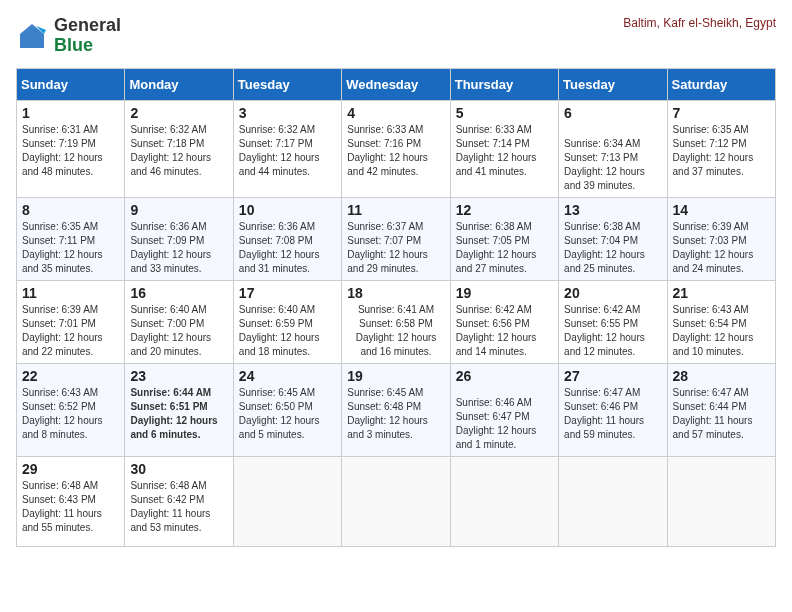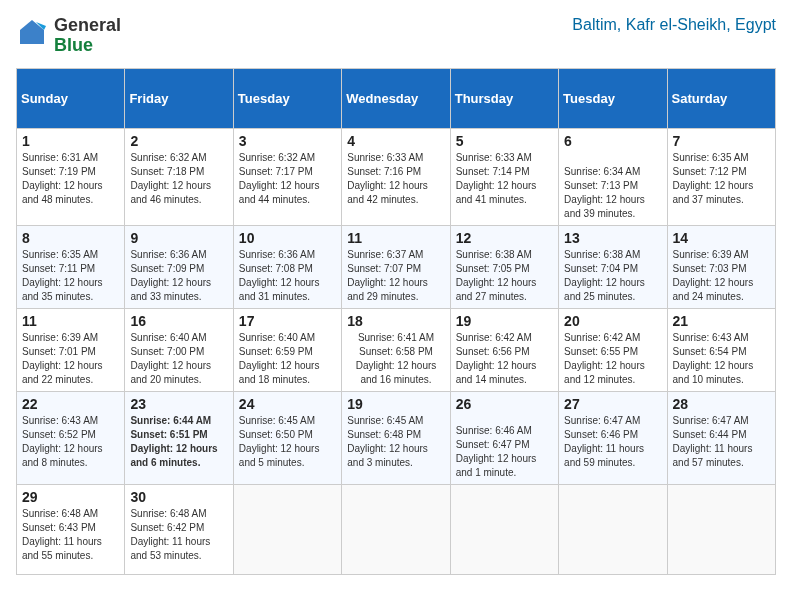--- a/index.html
+++ b/index.html
@@ -11,21 +11,21 @@
       padding: 16px;
     }
     .header-area {
       display: flex;
       justify-content: space-between;
       align-items: flex-start;
       margin-bottom: 12px;
     }
     .logo {
       display: flex;
-      align-items: flex-start;
+      align-items: center;
       gap: 6px;
     }
     .logo-text {
       font-size: 18px;
       font-weight: bold;
       line-height: 1.1;
     }
     .logo-general { color: #333; }
     .logo-blue { color: #15803d; }
     .logo-icon {
@@ -35,32 +35,32 @@
     .title-area {
       text-align: right;
     }
     .month-title {
       font-size: 36px;
       font-weight: bold;
       color: #333;
       line-height: 1.1;
     }
     .location-title {
-      font-size: 16px;
-      color: #0369a1;
+      font-size: 12px;
+      color: #7f1d1d;
     }
     .calendar {
       width: 100%;
       border-collapse: collapse;
       font-size: 10.5px;
     }
     .calendar th {
       background-color: #1a6bbf;
       color: #fff;
-      padding: 22px 4px;
+      padding: 8px 4px;
       text-align: left;
       font-size: 13px;
       font-weight: bold;
       border: 1px solid #ccc;
     }
     .calendar td {
       border: 1px solid #ccc;
       padding: 4px 5px;
       vertical-align: top;
       background: #fff;
@@ -105,21 +105,21 @@
   </div>
   <div class="title-area">
     <div class="location-title">Baltim, Kafr el-Sheikh, Egypt</div>
   </div>
 </div>
 
 <table class="calendar">
   <thead>
     <tr>
     <th>Sunday</th>
-        <th>Friday</th>
+        <th>Monday</th>
         <th>Tuesday</th>
         <th>Wednesday</th>
         <th>Thursday</th>
         <th>Tuesday</th>
         <th>Saturday</th>
       </tr>
   </thead>
   <tbody id="calendar-body">
   <tr>
         <td>

